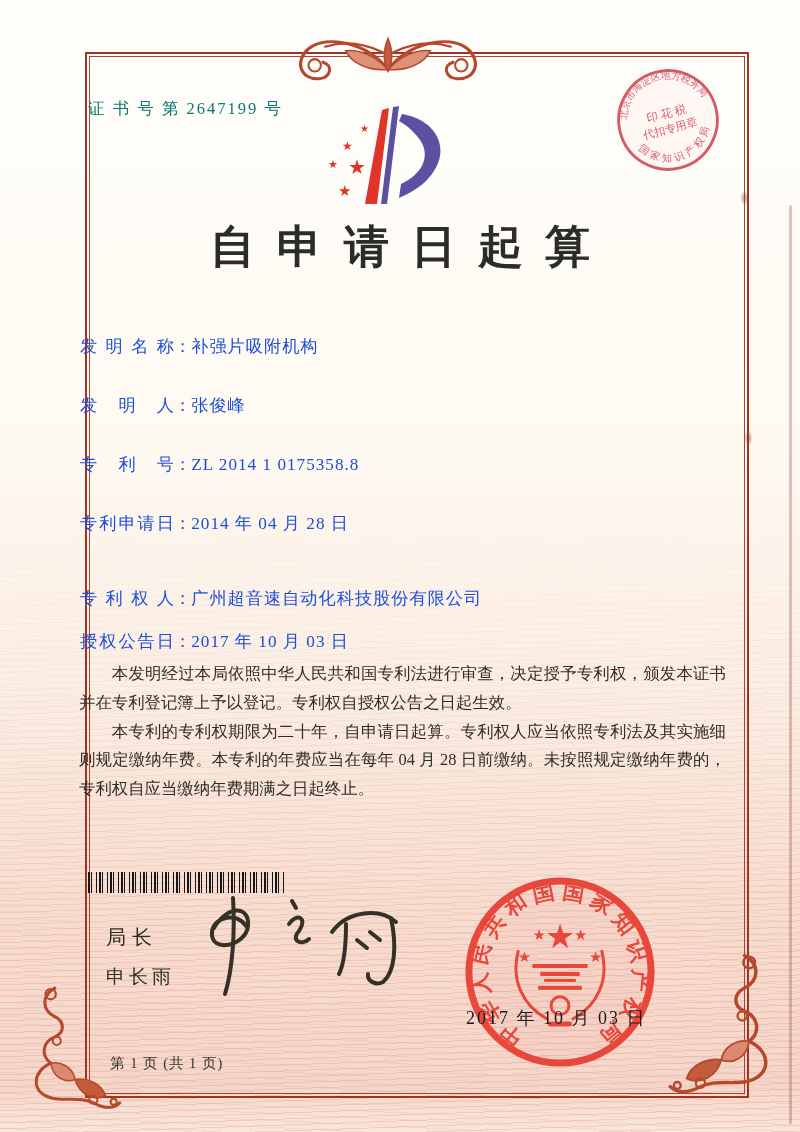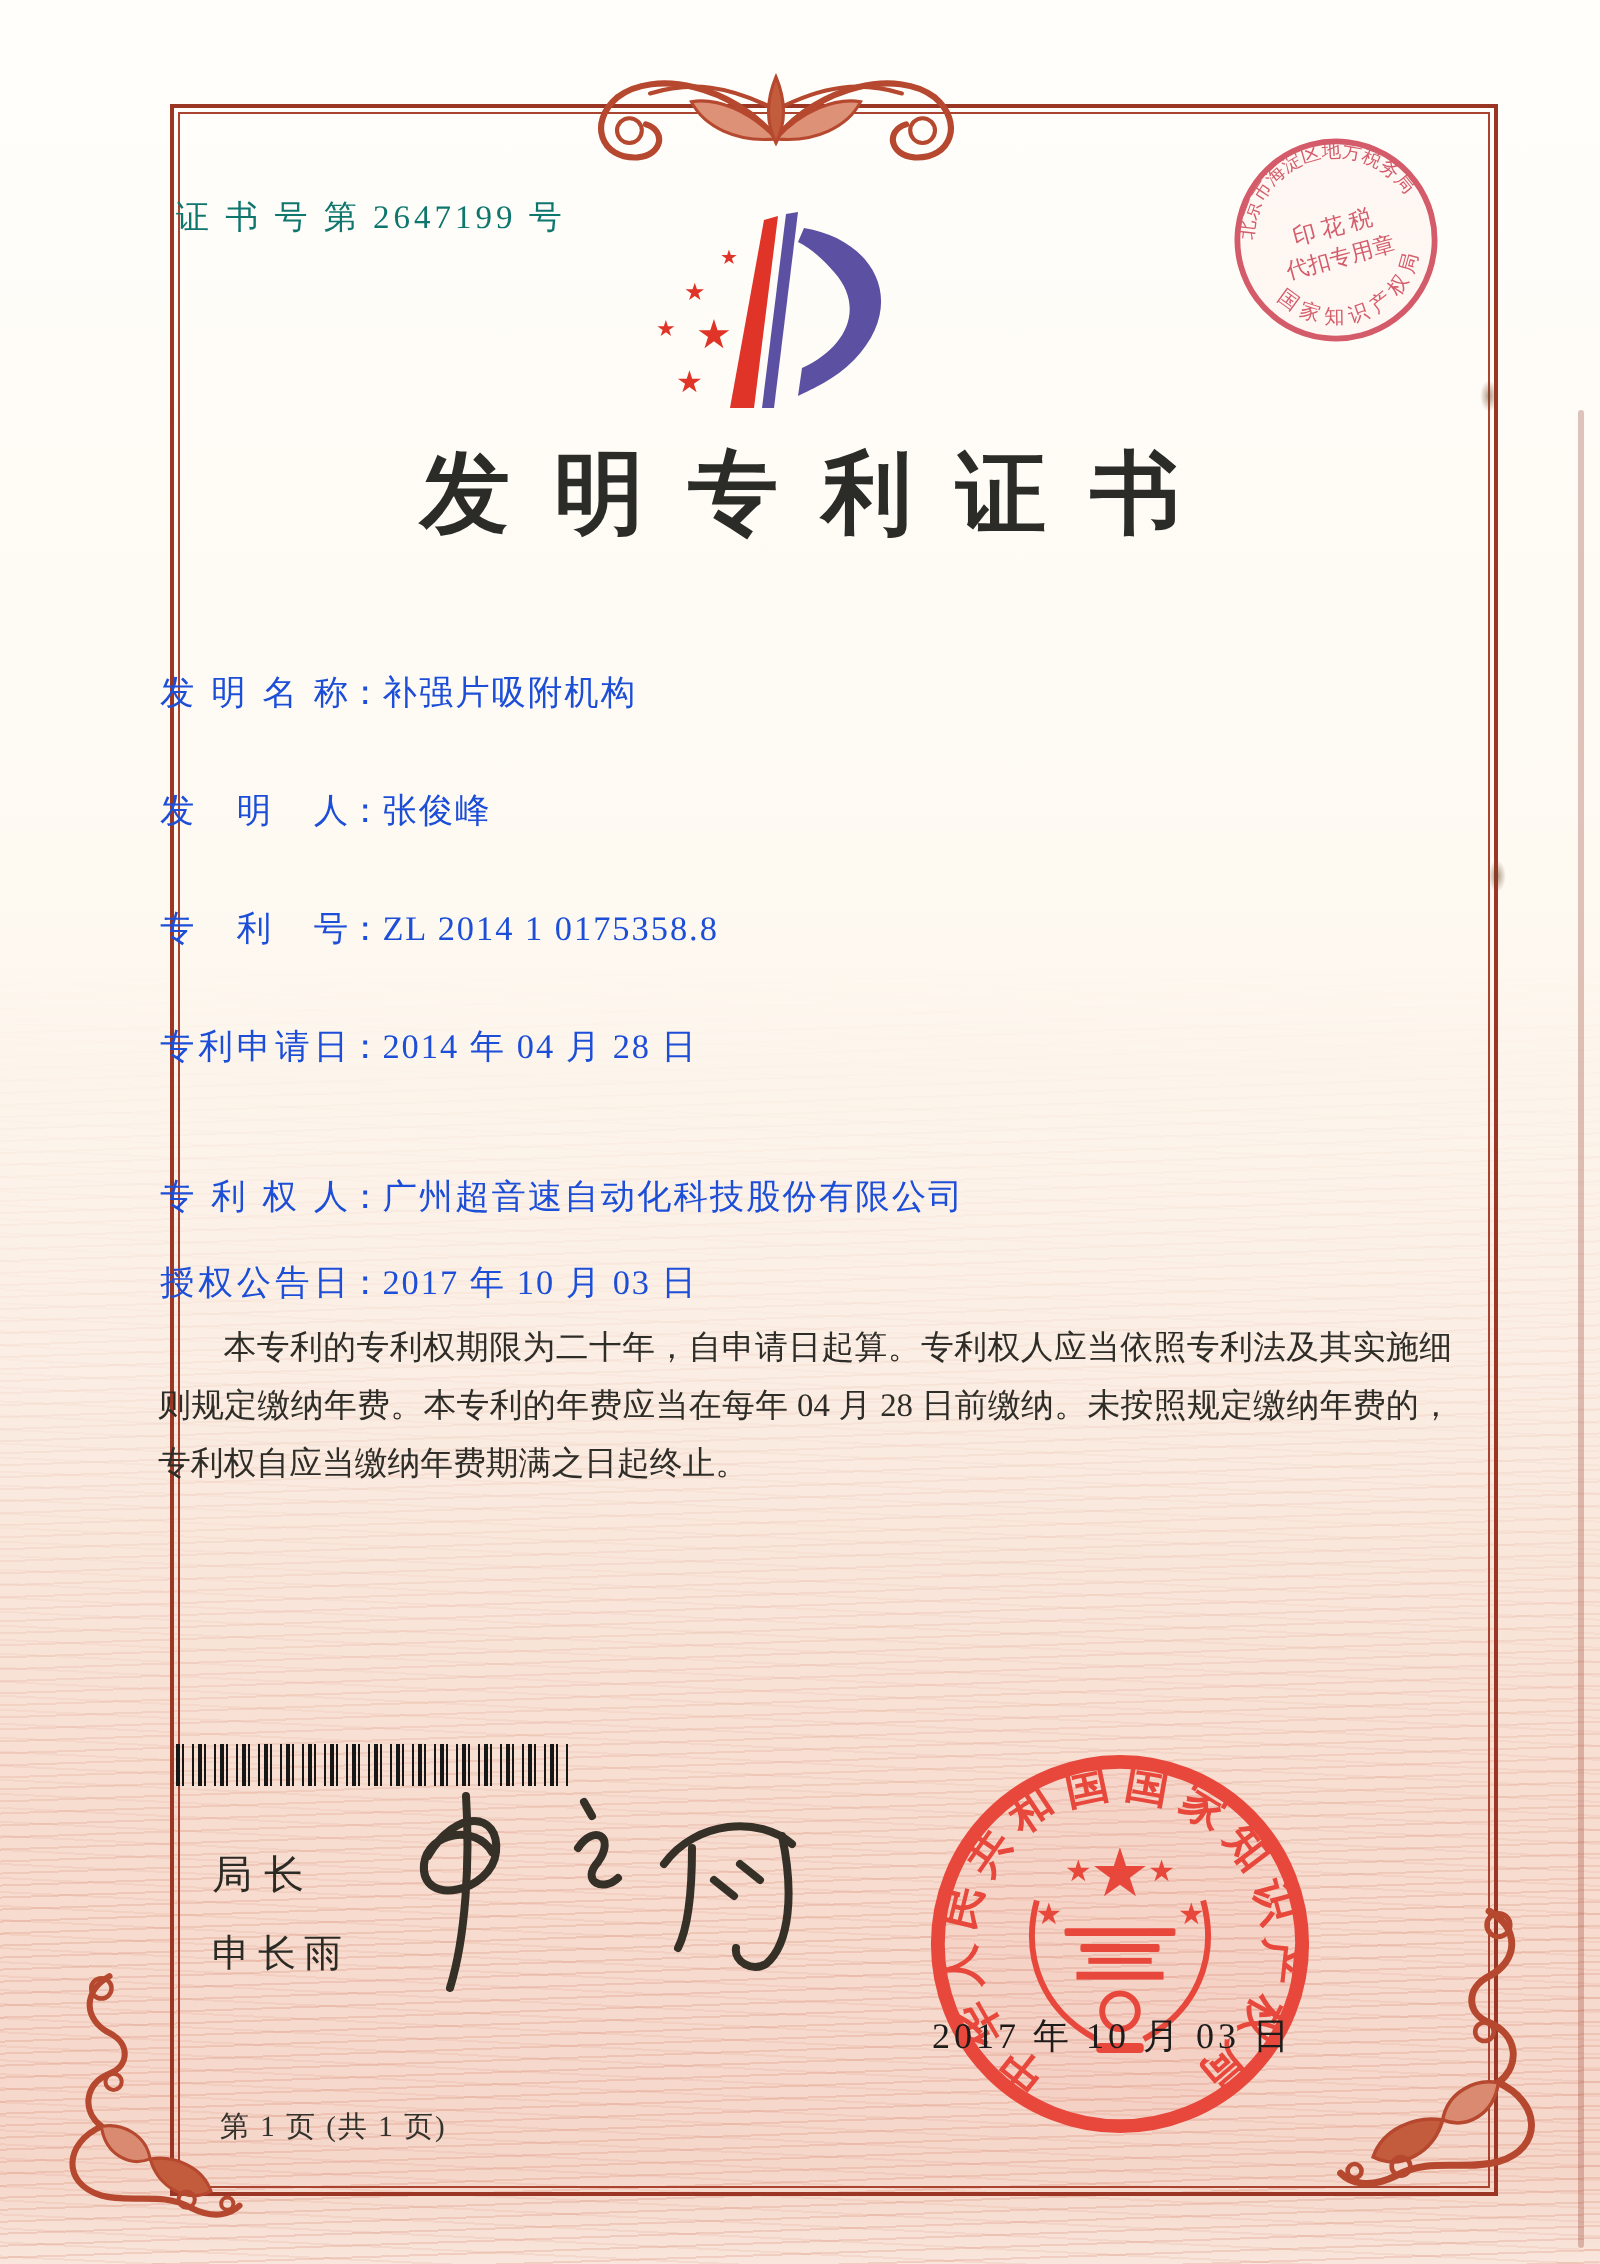--- a/index.html
+++ b/index.html
@@ -95,21 +95,21 @@
     <text x="22" y="46" font-size="12">★</text>
     <text x="8" y="64" font-size="11">★</text>
     <text x="28" y="70" font-size="20">★</text>
     <text x="18" y="92" font-size="15">★</text>
   </g>
   <polygon points="62,6 69,4 57,100 45,100" fill="#e03428"></polygon>
   <polygon points="73,3 79,2 67,100 61,100" fill="#5b50a2"></polygon>
   <path d="M82,10 C118,16 134,48 107,76 C97,86 87,90 79,94 L81,80 C103,70 113,50 97,32 C91,25 85,20 79,17 Z" fill="#5b50a2"></path>
 </svg>
 
-<div id="title" class="abs">发明专利证书</div>
+<div id="title" class="abs">自申请日起算</div>
 
 <div class="abs field" style="top:334px">
   <span class="flabel">发明名称</span><span class="fcolon">：</span><span class="fvalue">补强片吸附机构</span>
 </div>
 <div class="abs field" style="top:393px">
   <span class="flabel">发明人</span><span class="fcolon">：</span><span class="fvalue">张俊峰</span>
 </div>
 <div class="abs field" style="top:452px">
   <span class="flabel">专利号</span><span class="fcolon">：</span><span class="fvalue">ZL 2014 1 0175358.8</span>
 </div>
@@ -117,20 +117,21 @@
   <span class="flabel">专利申请日</span><span class="fcolon">：</span><span class="fvalue">2014 年 04 月 28 日</span>
 </div>
 <div class="abs field" style="top:586px">
   <span class="flabel">专利权人</span><span class="fcolon">：</span><span class="fvalue">广州超音速自动化科技股份有限公司</span>
 </div>
 <div class="abs field" style="top:629px">
   <span class="flabel">授权公告日</span><span class="fcolon">：</span><span class="fvalue">2017 年 10 月 03 日</span>
 </div>
 
 <div id="paras" class="abs">
+  <p>本发明经过本局依照中华人民共和国专利法进行审查，决定授予专利权，颁发本证书并在专利登记簿上予以登记。专利权自授权公告之日起生效。</p>
   <p>本专利的专利权期限为二十年，自申请日起算。专利权人应当依照专利法及其实施细则规定缴纳年费。本专利的年费应当在每年 04 月 28 日前缴纳。未按照规定缴纳年费的，专利权自应当缴纳年费期满之日起终止。</p>
 </div>
 
 <div id="barcode" class="abs"></div>
 
 <div id="signer-title" class="abs">局长</div>
 <div id="signer-name" class="abs">申长雨</div>
 <svg id="autograph" class="abs" width="232" height="112" viewBox="200 0 232 112">
   <g fill="none" stroke="#26231a" stroke-width="4" stroke-linecap="round" opacity=".92">
     <path d="M218,40 C232,16 254,18 252,38 C250,58 214,66 216,44 C218,28 242,24 250,38"></path>

